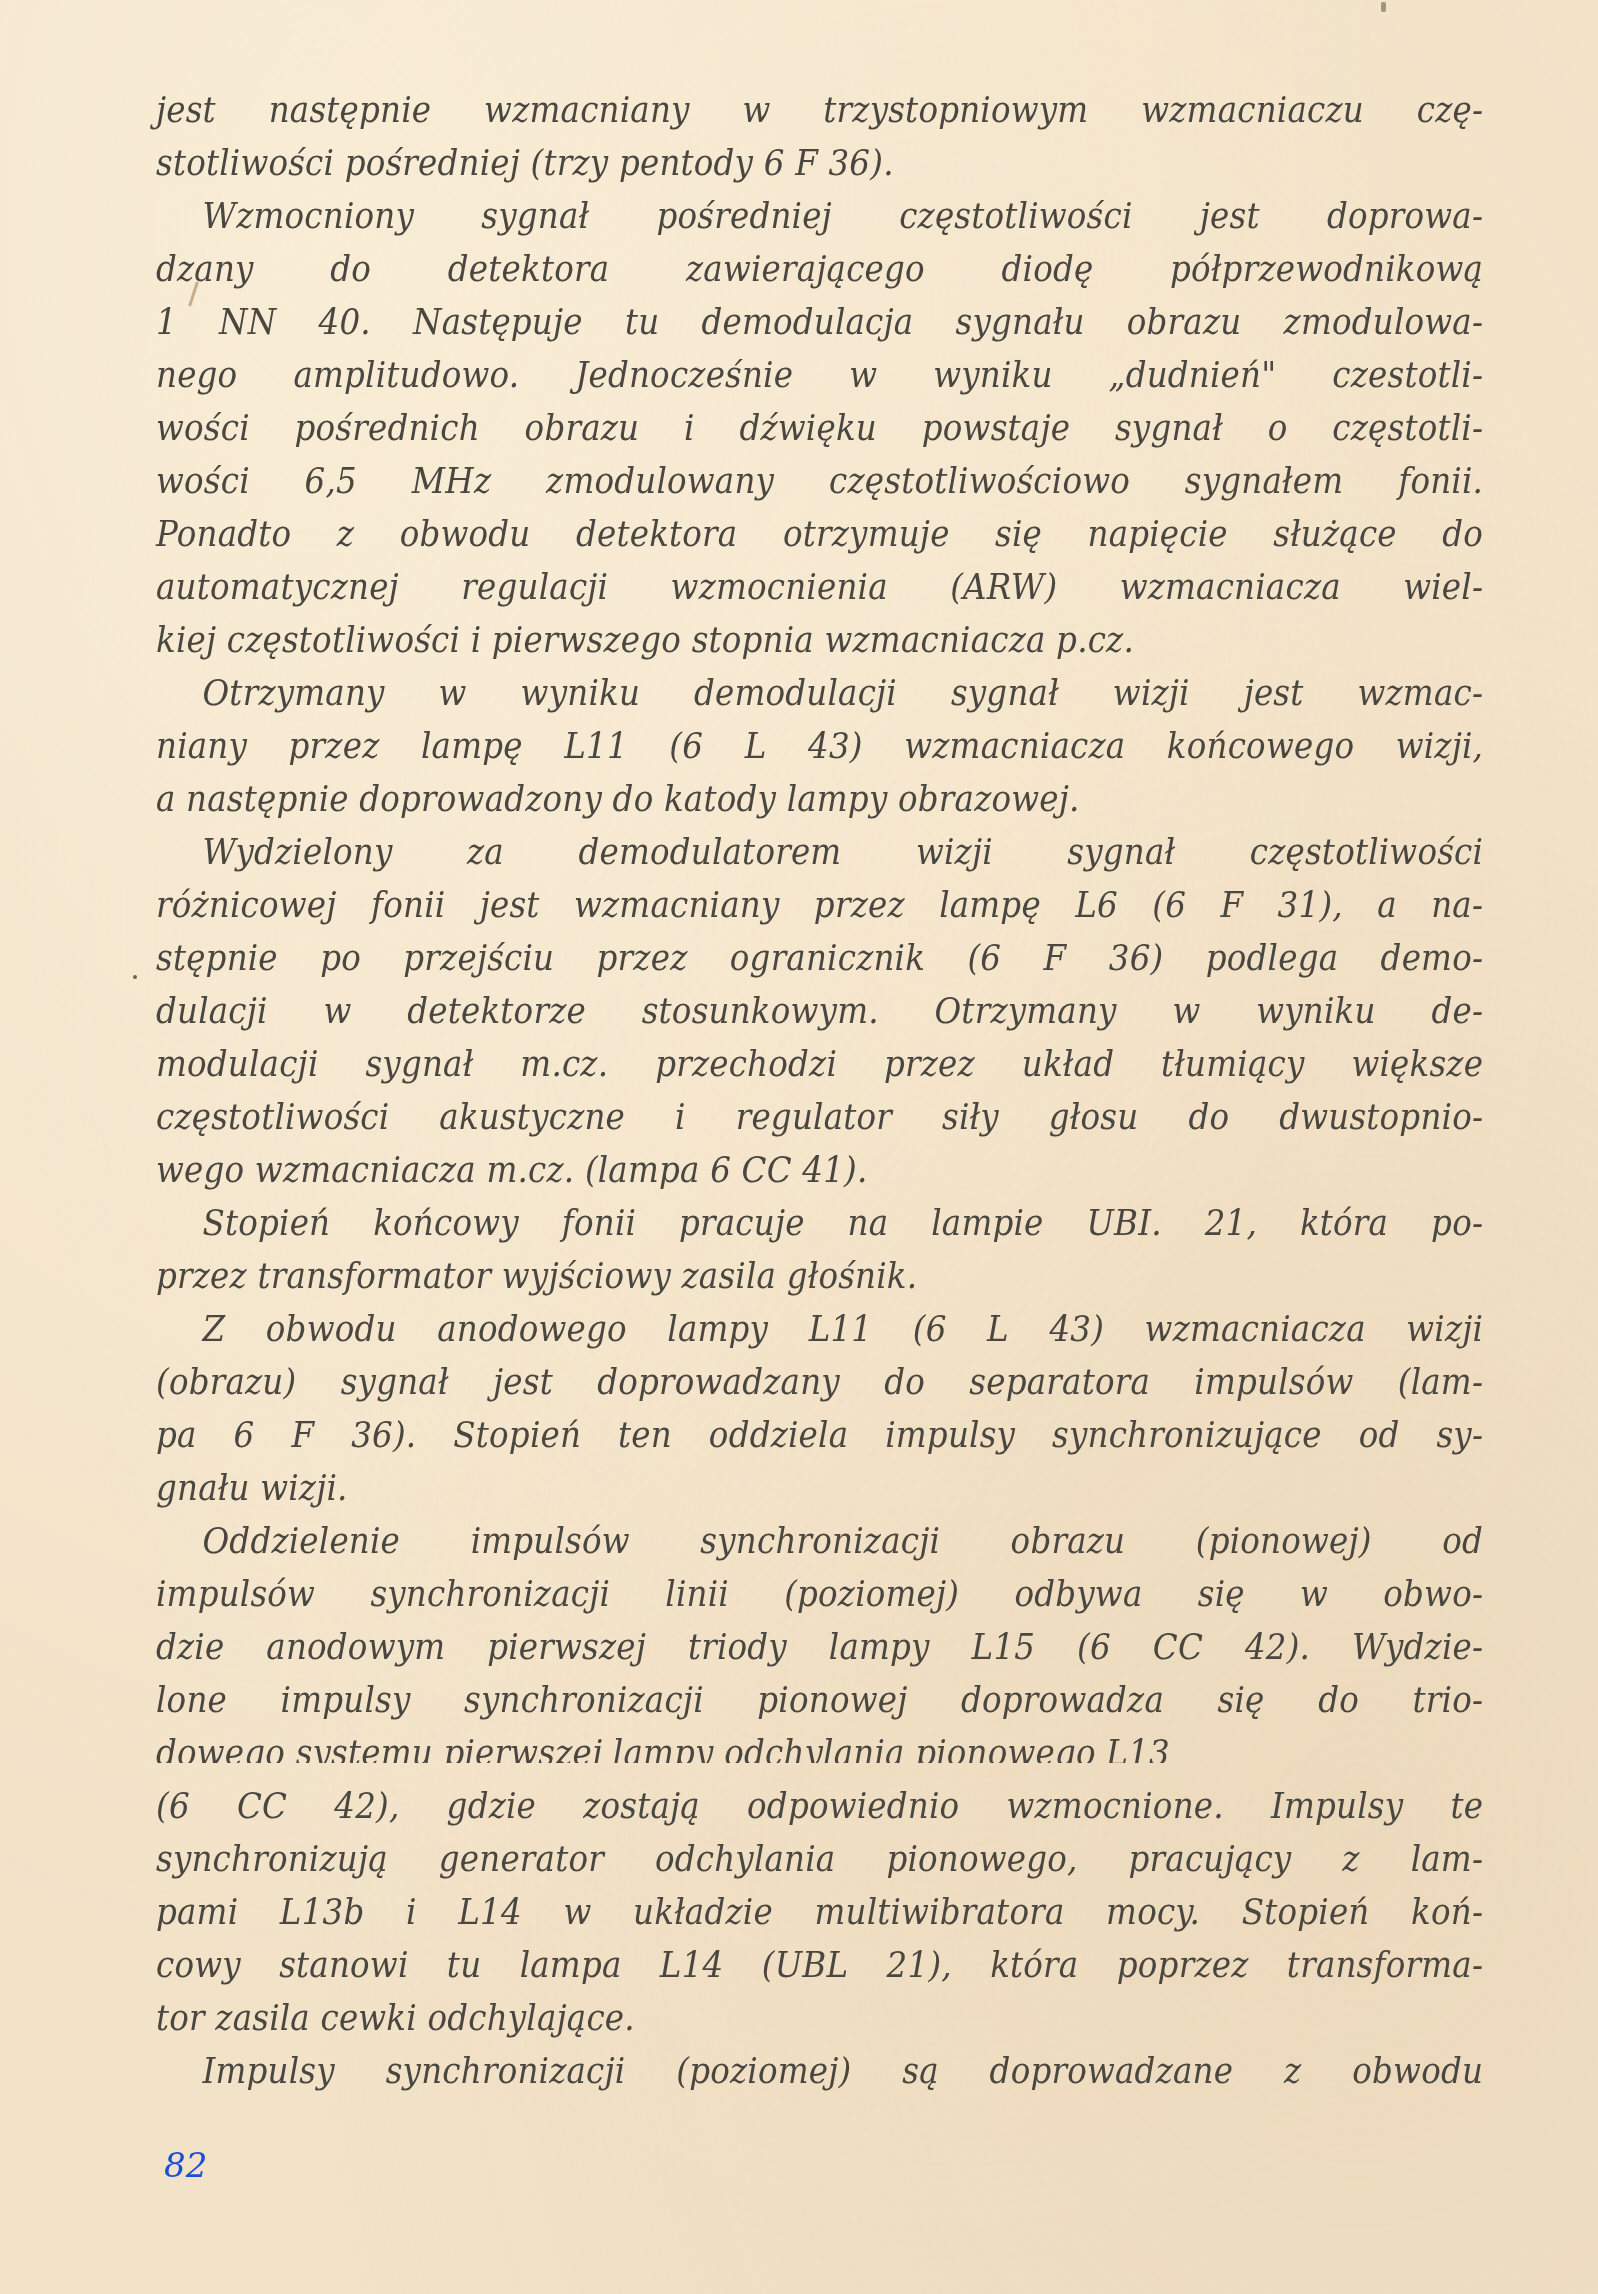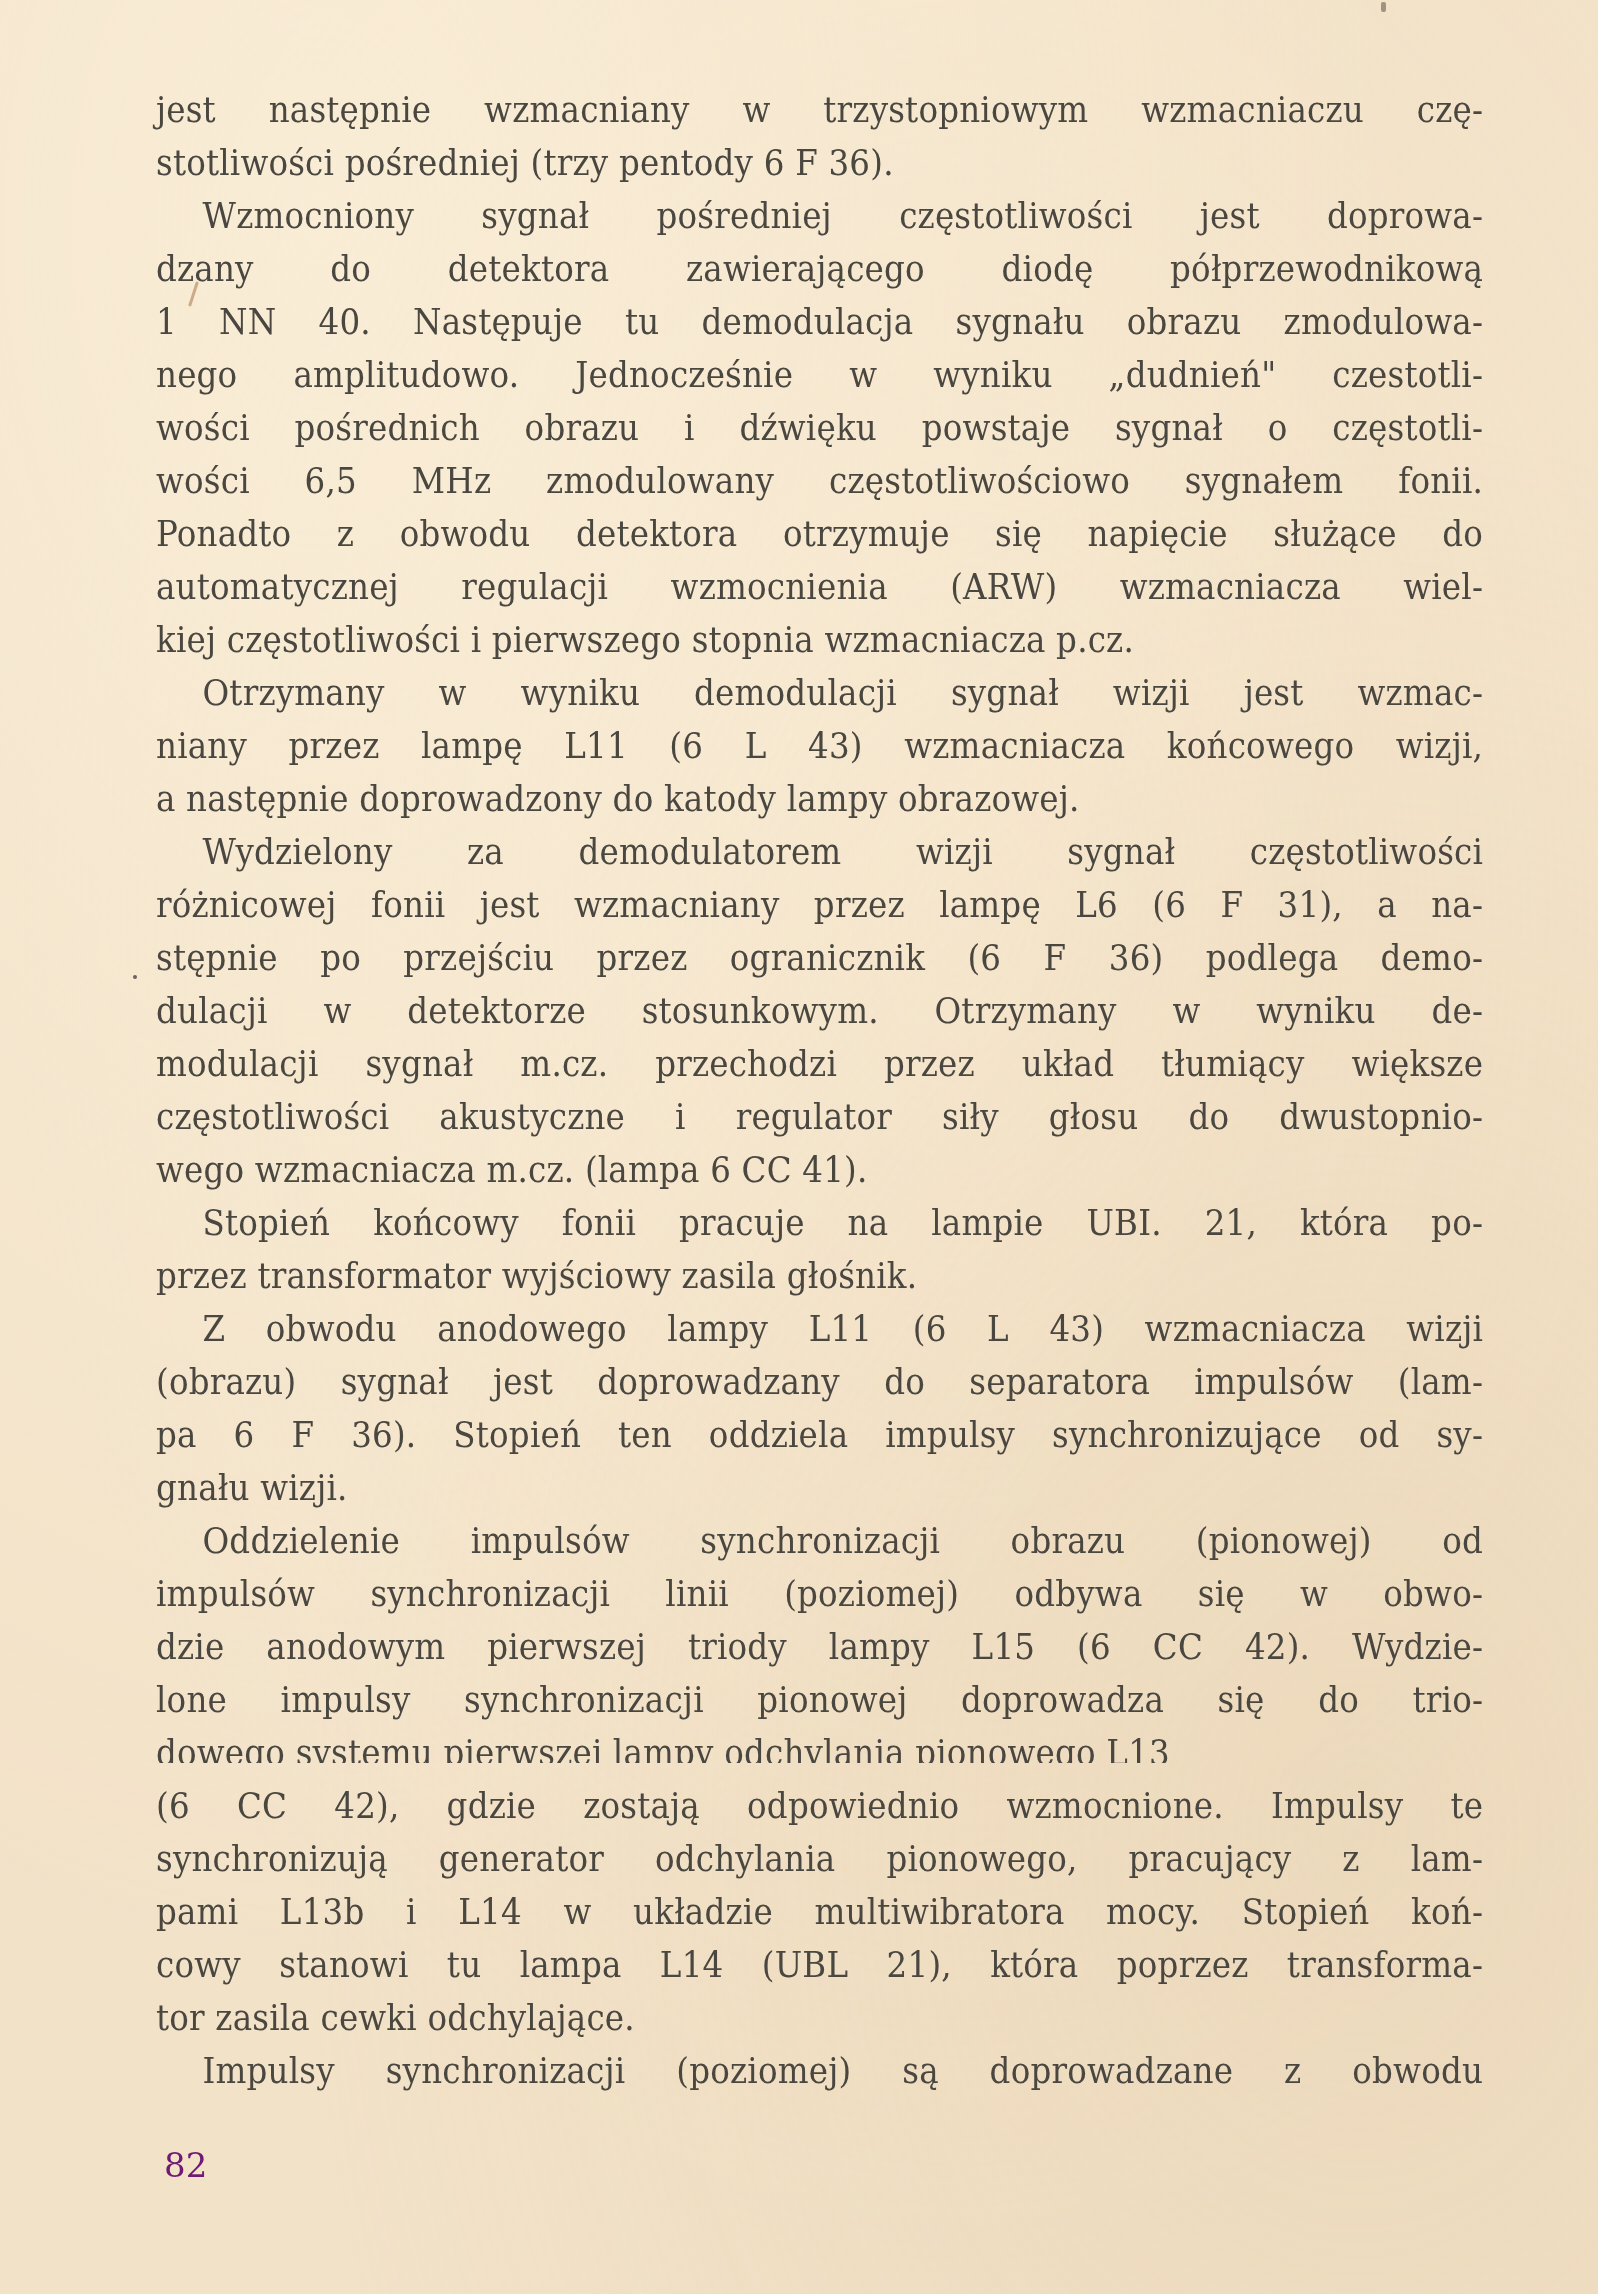--- a/index.html
+++ b/index.html
@@ -12,21 +12,21 @@
       radial-gradient(ellipse at 85% 80%, rgba(225,200,165,0.35), rgba(225,200,165,0) 55%),
       radial-gradient(ellipse at 60% 40%, rgba(250,235,210,0.4), rgba(250,235,210,0) 70%);
     position: relative;
     overflow: hidden;
     font-family: "DejaVu Serif", "Liberation Serif", serif;
     color: #4a4740;
   }
   .page {
     position: absolute;
     left: 0; top: 0;
-    width: 1598px; height: 2294px;
+    width: 1598px; height: 2294px; font-style: italic;
   }
   .text-block {
     position: absolute;
     left: 156px;
     top: 84px;
     width: 1327px;
   }
   .line {
     display: block;
     height: 53px;
@@ -51,21 +51,21 @@
     height: 36px;
     overflow: hidden;
     vertical-align: top;
     line-height: 53px;
   }
   .page-number {
     position: absolute;
     left: 164px;
     top: 2145px;
     font-size: 34px;
-    color: #701a75;
+    color: #1d4ed8;
     font-family: "DejaVu Serif", "Liberation Serif", serif;
   }
   .mark-top {
     position: absolute;
     left: 1381px; top: 2px;
     width: 5px; height: 10px;
     background: #8a7f70;
     border-radius: 2px;
     opacity: 0.8;
   }

